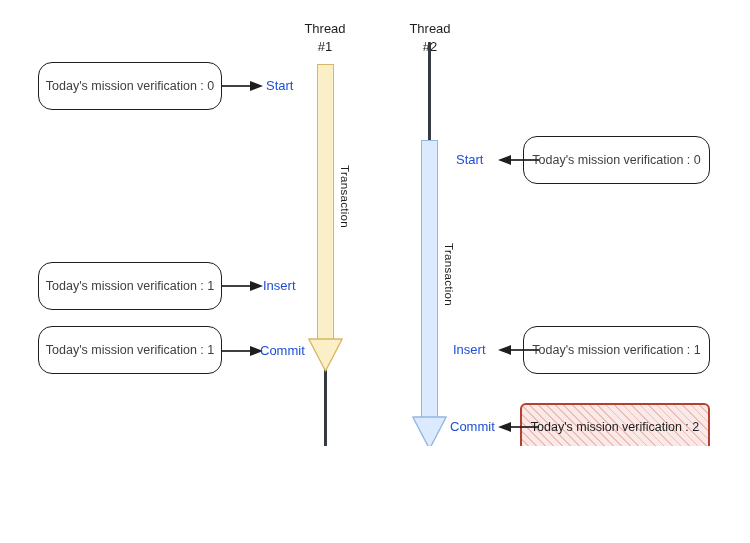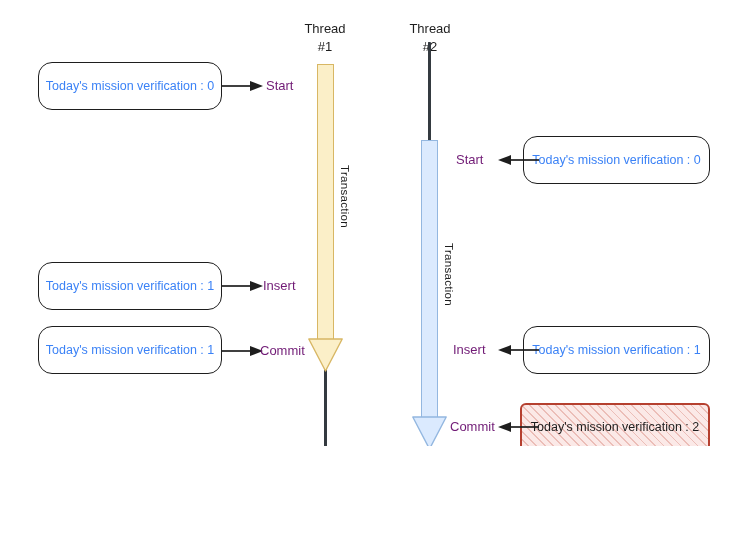--- a/index.html
+++ b/index.html
@@ -31,21 +31,21 @@
     box-sizing: border-box;
     border: 1.6px solid #1e1e1e;
     border-radius: 14px;
     background: #ffffff;
     display: flex;
     align-items: center;
     justify-content: center;
   }
   .note-box .note-label {
     font-size: 12.5px;
-    color: #3b82f6;
+    color: #404040;
     white-space: nowrap;
   }
   .note-box.danger {
     border-color: #b5402f;
     border-width: 2px;
     background-color: #fbe9e7;
     background-image: repeating-linear-gradient(
       45deg,
       rgba(200, 90, 75, 0.30) 0px,
       rgba(200, 90, 75, 0.30) 1.2px,
@@ -53,21 +53,21 @@
       rgba(255, 255, 255, 0) 6px
     );
     border-radius: 6px;
   }
   .note-box.danger .note-label {
     color: #1e1e1e;
   }
   .step-label {
     position: absolute;
     font-size: 13px;
-    color: #701a75;
+    color: #1d4ed8;
     white-space: nowrap;
   }
   .connector {
     position: absolute;
   }
   .lifeline {
     position: absolute;
     background: #343a40;
     border-radius: 1px;
   }

